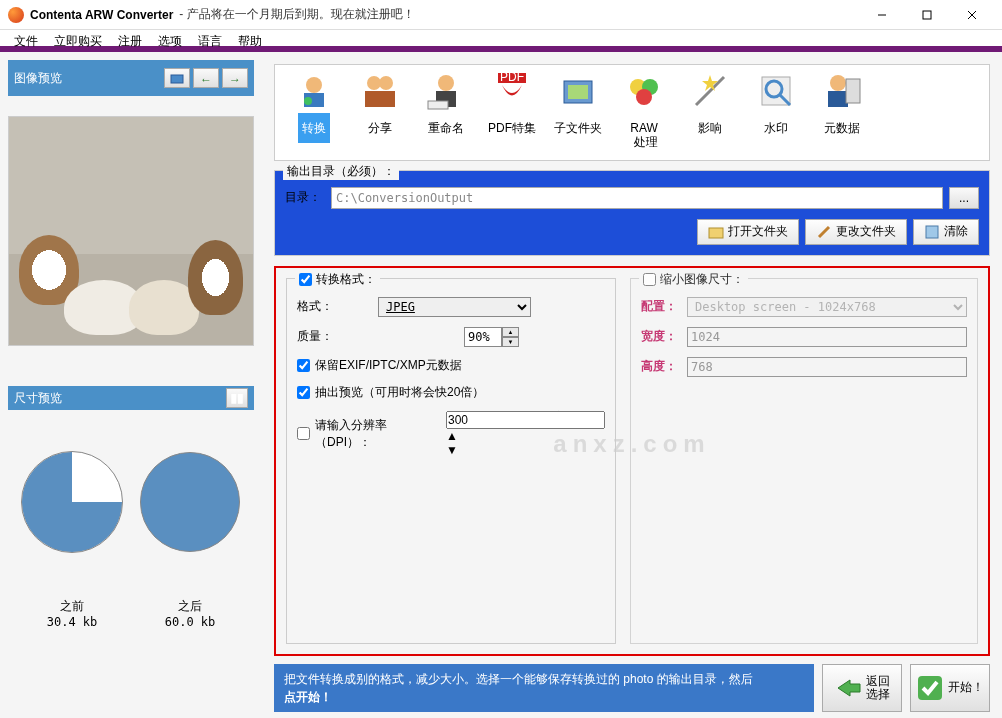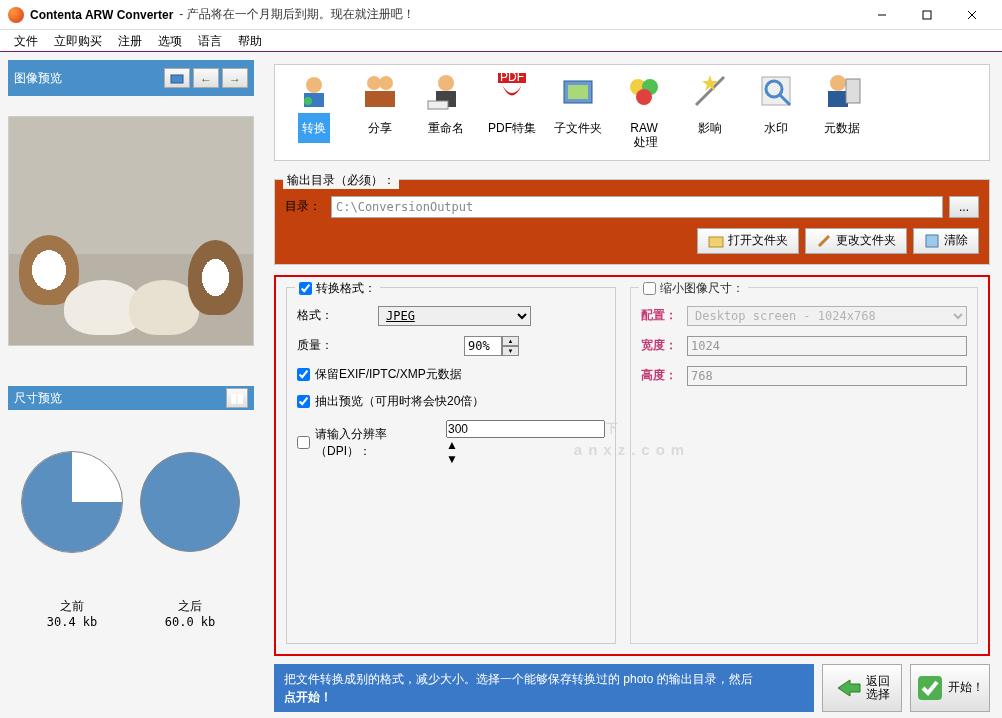--- a/index.html
+++ b/index.html
@@ -7,21 +7,21 @@
 
 
 .titlebar { height: 30px; background: #fff; border-bottom: 1px solid #ddd; display: flex; align-items: center; padding: 0 8px; }
 .titlebar .app-icon { width: 16px; height: 16px; background: radial-gradient(circle at 30% 30%, #ff9a3a, #d63a1a); border-radius: 50%; margin-right: 6px; }
 .titlebar .title { font-weight: bold; color: #000; }
 .titlebar .subtitle { color: #333; margin-left: 6px; }
 .titlebar .win-controls { margin-left: auto; display: flex; }
 .titlebar .win-btn { width: 45px; height: 30px; display: flex; align-items: center; justify-content: center; color: #000; }
 
 
-.menubar { height: 22px; background: #fff; display: flex; padding: 0 6px; border-bottom: 1px solid #701a75; }
+.menubar { height: 22px; background: #fff; display: flex; padding: 0 6px; border-bottom: 6px solid #701a75; }
 .menubar .menu-item { padding: 3px 8px; cursor: default; }
 
 
 .content { display: flex; height: calc(100% - 52px); }
 .left-panel { width: 262px; background: #f5f5f5; padding: 8px; display: flex; flex-direction: column; }
 .right-panel { flex: 1; background: #f5f5f5; padding: 12px 12px 6px 12px; display: flex; flex-direction: column; }
 
 
 .preview-header { background: #4a90c8; color: #fff; height: 36px; display: flex; align-items: center; padding: 0 6px; }
 .preview-header .label { flex: 1; }
@@ -49,21 +49,21 @@
 
 
 .toolbar-tabs { background: #fff; border: 1px solid #ccc; padding: 6px 8px 2px 8px; display: flex; gap: 4px; }
 .tab-item { display: flex; flex-direction: column; align-items: center; width: 62px; cursor: default; }
 .tab-item .tab-icon { width: 40px; height: 40px; margin-bottom: 2px; display: flex; align-items: center; justify-content: center; }
 .tab-item .tab-label { font-size: 12px; padding: 8px 4px; text-align: right; line-height: 1.2; }
 .tab-item.active .tab-label { background: #3a9ff0; color: #fff; }
 .tab-icon svg { width: 40px; height: 40px; }
 
 
-.output-group { border: 1px solid #ccc; margin-top: 18px; padding: 12px 10px 10px 10px; background: #c2410c; position: relative; }
+.output-group { border: 1px solid #ccc; margin-top: 9px; padding: 12px 10px 10px 10px; background: #1d4ed8; position: relative; }
 .output-group .legend { position: absolute; top: -8px; left: 8px; background: #f5f5f5; padding: 0 4px; }
 .dir-row { display: flex; align-items: center; gap: 6px; margin-top: 4px; }
 .dir-row .dir-label { width: 40px; }
 .dir-row input { flex: 1; height: 22px; border: 1px solid #aaa; padding: 0 4px; font-family: monospace; color: #888; }
 .dir-row .browse-btn { width: 30px; height: 22px; border: 1px solid #aaa; background: linear-gradient(#fafafa,#e0e0e0); }
 .dir-actions { display: flex; justify-content: flex-end; gap: 6px; margin-top: 10px; }
 .action-btn { height: 26px; padding: 0 10px; border: 1px solid #aaa; background: linear-gradient(#fefefe,#e8e8e8); display: flex; align-items: center; gap: 4px; }
 .action-btn .ico { width: 16px; height: 16px; }
 
 
@@ -80,21 +80,21 @@
 .field-row .spinner input { width: 38px; height: 20px; border: 1px solid #888; }
 .field-row .spinner .spins { width: 17px; display: flex; flex-direction: column; }
 .field-row .spinner .spins div { flex:1; border:1px solid #888; background:#e8e8e8; font-size:6px; text-align:center; line-height:8px; }
 .chk-row { display: flex; align-items: center; margin-top: 10px; gap: 5px; font-family: "SimSun", monospace; }
 .chk-row input[type=checkbox] { width: 13px; height: 13px; }
 .convert-right .lbl2 { width: 40px; font-family: "SimSun", monospace; color: #be185d; font-weight: bold; }
 .convert-right select, .convert-right input[type=text] { width: 280px; color: #888; }
 
 
 .wm { position: absolute; left: 50%; top: 40%; transform: translate(-50%,-50%); font-size: 38px; color: rgba(170,170,170,0.35); font-weight: bold; letter-spacing: 4px; pointer-events: none; }
-.wm small { font-size: 15px; display:block; text-align:center; letter-spacing: 6px; }
+.wm small { font-size: 24px; display:block; text-align:center; letter-spacing: 6px; }
 
 
 .bottom-bar { display: flex; gap: 8px; margin-top: 8px; align-items: stretch; }
 .tip-box { flex: 1; background: #3a78c8; color: #fff; padding: 6px 10px; font-family: "SimSun"; line-height: 1.5; }
 .big-btn { width: 80px; border: 1px solid #aaa; background: linear-gradient(#fefefe,#e0e0e0); display: flex; align-items: center; justify-content: center; gap: 4px; font-size: 13px; }
 .big-btn .arrow-ico { width: 28px; height: 28px; }
 .big-btn .check-ico { width: 28px; height: 28px; }
 .big-btn .btn-text { text-align: center; line-height: 1.1; }
 </style>
 </head>

